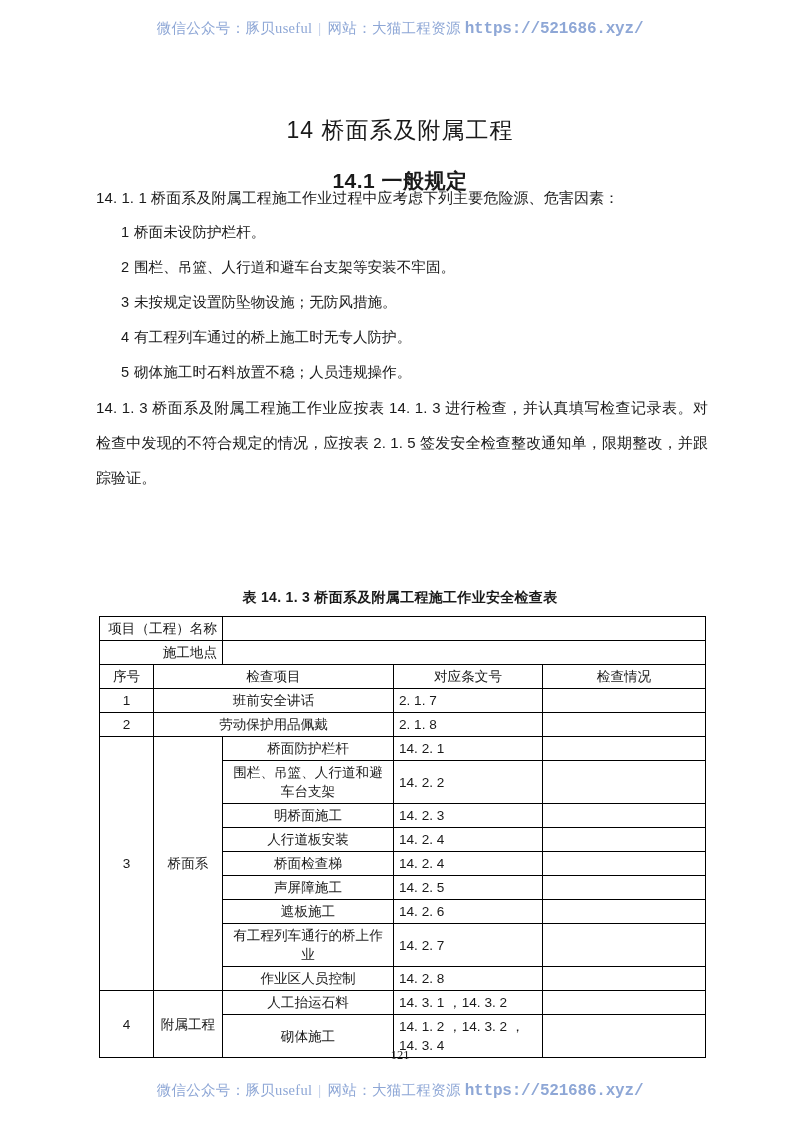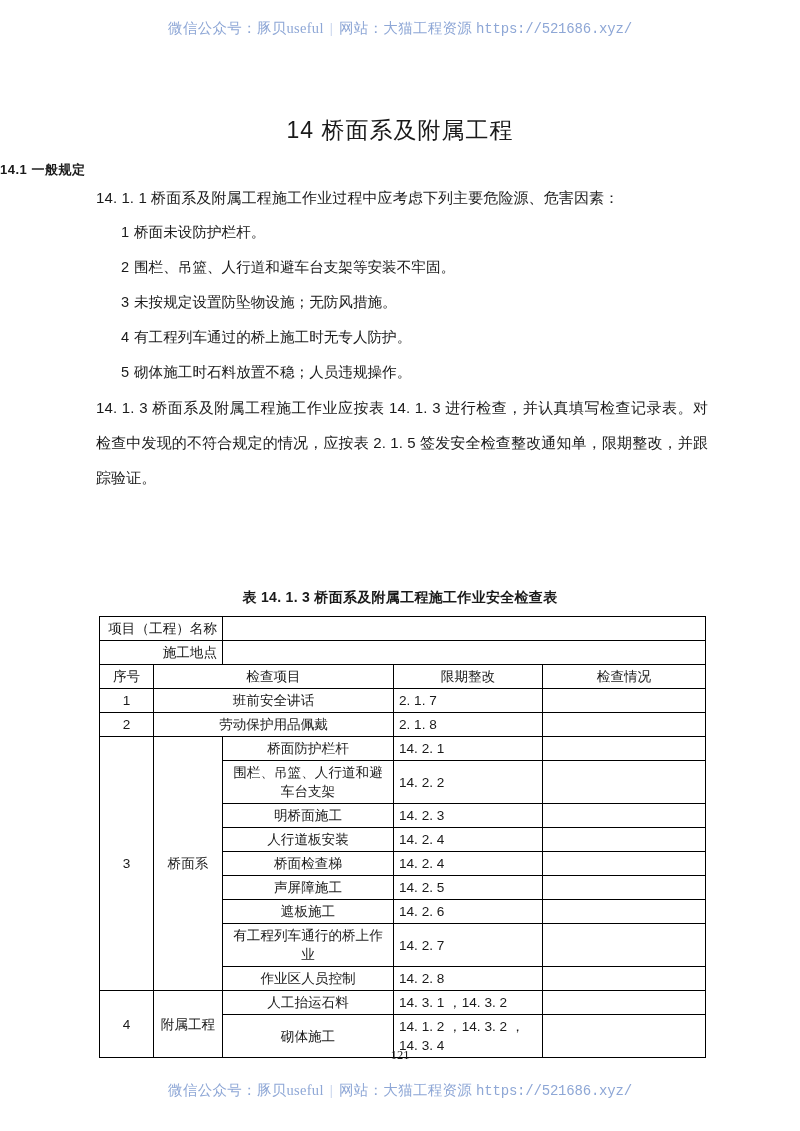--- a/index.html
+++ b/index.html
@@ -35,42 +35,43 @@
     font-size: 14.5px;
     letter-spacing: 0.3px;
     white-space: nowrap;
   }
   .watermark .sep {
     color: #b6c6e6;
     padding: 0 6px;
   }
   .watermark .url {
     font-family: "Liberation Mono", "DejaVu Sans Mono", monospace;
-    font-size: 14px;
+    font-size: 16px;
     letter-spacing: -0.2px;
+    font-weight: bold;
   }
   #watermark-top { top: 19px; }
   #watermark-bottom { top: 1081px; }
 
   
   .chapter-title {
     position: absolute;
     left: 0; top: 100px;
     width: 800px;
     text-align: center;
     font-size: 23px;
     font-weight: normal;
     letter-spacing: 1px;
   }
   .section-title {
     position: absolute;
     left: 0; top: 150px;
     width: 800px;
-    text-align: left;
-    font-size: 13px;
+    text-align: center;
+    font-size: 21px;
     font-weight: bold;
     letter-spacing: 0.5px;
   }
 
   
   .content {
     position: absolute;
     left: 96px;
     top: 180px;
     width: 612px;
@@ -201,21 +202,21 @@
       </tr>
 
       <tr>
         <td class="label-cell" colspan="2">施工地点</td>
         <td class="blank-cell" colspan="3"></td>
       </tr>
 
       <tr>
         <td class="c-seq">序号</td>
         <td class="c-cat" colspan="2">检查项目</td>
-        <td class="c-cat">限期整改</td>
+        <td class="c-cat">对应条文号</td>
         <td class="c-cat">检查情况</td>
       </tr>
 
       <tr>
         <td class="c-seq">1</td>
         <td class="c-item" colspan="2">班前安全讲话</td>
         <td class="c-ref">2. 1. 7</td>
         <td class="c-res"></td>
       </tr>
 

